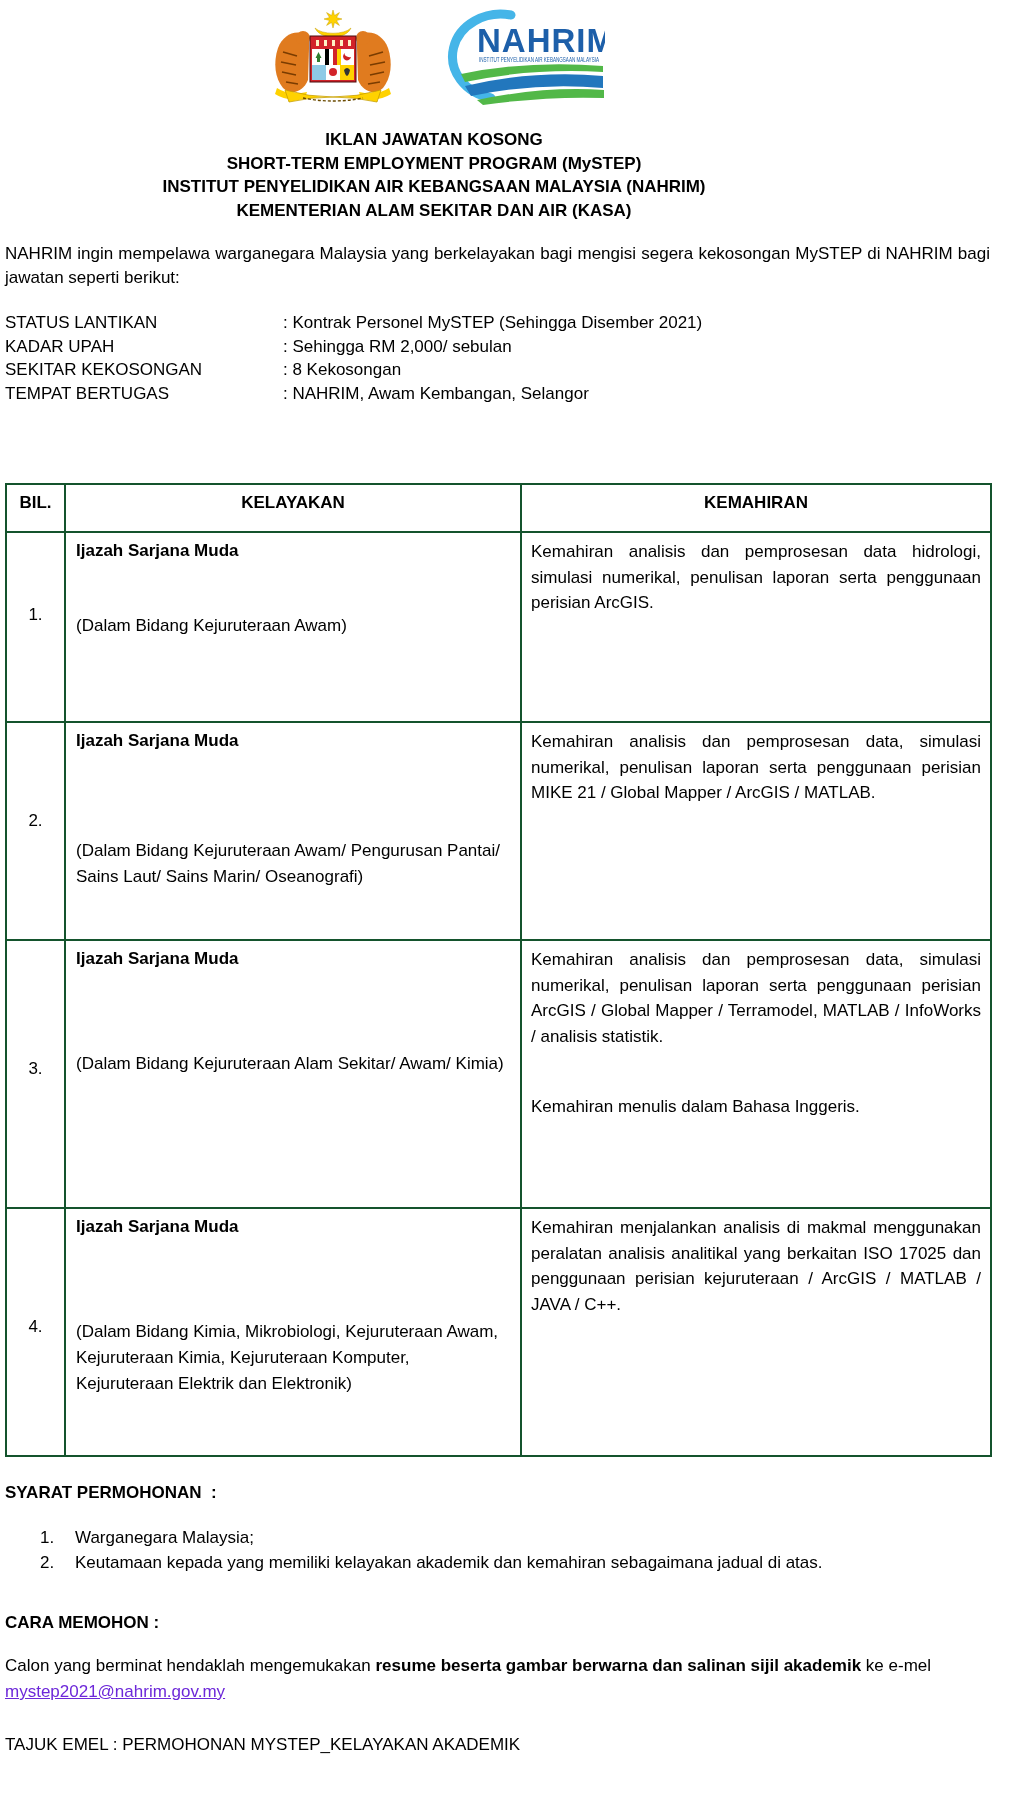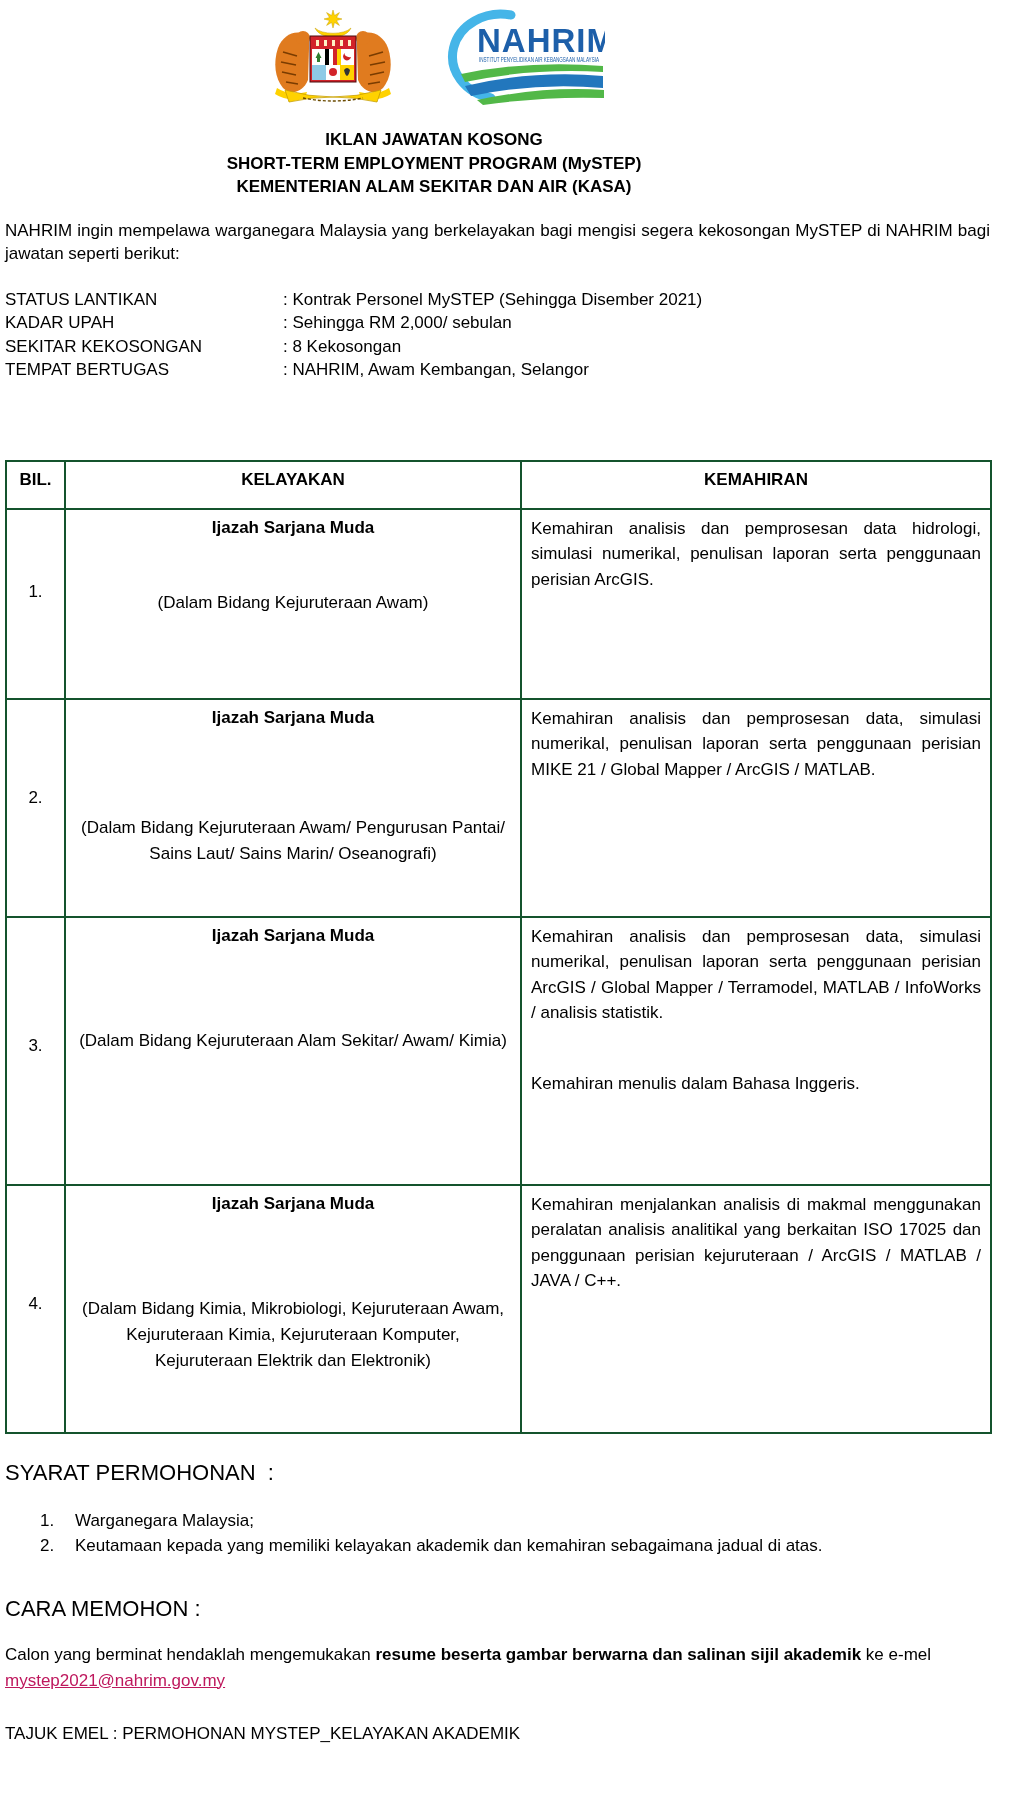--- a/index.html
+++ b/index.html
@@ -26,39 +26,39 @@
   
   table.jobs { border-collapse:collapse; table-layout:fixed; width:985px; margin-top:78px; }
   .jobs th, .jobs td { border:2px solid #14532d; vertical-align:top; font-size:17px; }
   .col-bil { width:59px; } .col-kel { width:456px; } .col-kem { width:470px; }
   .jobs th { height:48px; text-align:center; padding-top:8px; font-size:17px; }
   td.bil { text-align:center; }
   tr.r1 td.bil { padding-top:72px; }
   tr.r2 td.bil { padding-top:88px; }
   tr.r3 td.bil { padding-top:118px; }
   tr.r4 td.bil { padding-top:108px; }
-  td.kel { text-align:center; padding:6px 10px; }
+  td.kel { text-align:left; padding:6px 10px; }
   .degree { font-weight:bold; line-height:24px; }
   .field { line-height:26px; }
   tr.r1 .field { margin-top:50px; }
   tr.r2 .field { margin-top:85px; }
   tr.r3 .field { margin-top:80px; }
   tr.r4 .field { margin-top:80px; }
   td.kem { padding:6px 9px; }
   .skill { text-align:justify; line-height:25.5px; }
   .skill + .skill { margin-top:45px; }
   
-  .section-heading { font-weight:normal; font-size:22px; margin-top:26px; white-space:pre-wrap; }
+  .section-heading { font-weight:bold; font-size:17px; margin-top:26px; white-space:pre-wrap; }
   .num-list { margin-top:22px; font-size:17px; line-height:25px; width:985px; }
   .num-row { display:flex; }
   .num { flex:0 0 35px; margin-left:35px; }
   .cara-heading { margin-top:38px; }
   .cara-para { width:990px; margin-top:20px; font-size:17px; line-height:26px; }
   .cara-para b { font-weight:bold; }
-  a.email { color:#be185d; text-decoration:underline;margin-top:37px; }
+  a.email { color:#6d28d9; text-decoration:underline;margin-top:37px; }
   .tajuk { margin-top:30px; font-size:17px; }
   .tajuk .lbl { font-weight:normal; }
 </style>
 </head>
 <body>
 
 <div class="page">
 
   <div class="header-block">
     <div class="logos">
@@ -120,20 +120,21 @@
         <text x="60" y="54" font-size="6.5" fill="#1D5FA9" font-family="Liberation Sans, sans-serif" textLength="120" lengthAdjust="spacingAndGlyphs">INSTITUT PENYELIDIKAN AIR KEBANGSAAN MALAYSIA</text>
         <path d="M42,66 Q110,52 184,58 L184,64 Q112,60 46,74 Z" fill="#52B848"></path>
         <path d="M46,78 Q114,62 184,68 L184,80 Q118,74 52,88 Z" fill="#2277BD"></path>
         <path d="M58,92 Q124,78 185,82 L185,90 Q128,88 64,97 Z" fill="#52B848"></path>
       </svg>
     </div>
 
     <div class="titles">
       <div>IKLAN JAWATAN KOSONG</div>
       <div>SHORT-TERM EMPLOYMENT PROGRAM (MySTEP)</div>
+      <div>INSTITUT PENYELIDIKAN AIR KEBANGSAAN MALAYSIA (NAHRIM)</div>
       <div>KEMENTERIAN ALAM SEKITAR DAN AIR (KASA)</div>
     </div>
   </div>
 
   <p class="intro">NAHRIM ingin mempelawa warganegara Malaysia yang berkelayakan bagi mengisi segera kekosongan MySTEP di NAHRIM bagi jawatan seperti berikut:</p>
 
   <div class="details">
     <div class="detail-row">
       <span class="detail-label">STATUS LANTIKAN</span>
       <span class="detail-value">: Kontrak Personel MySTEP (Sehingga Disember 2021)</span>

